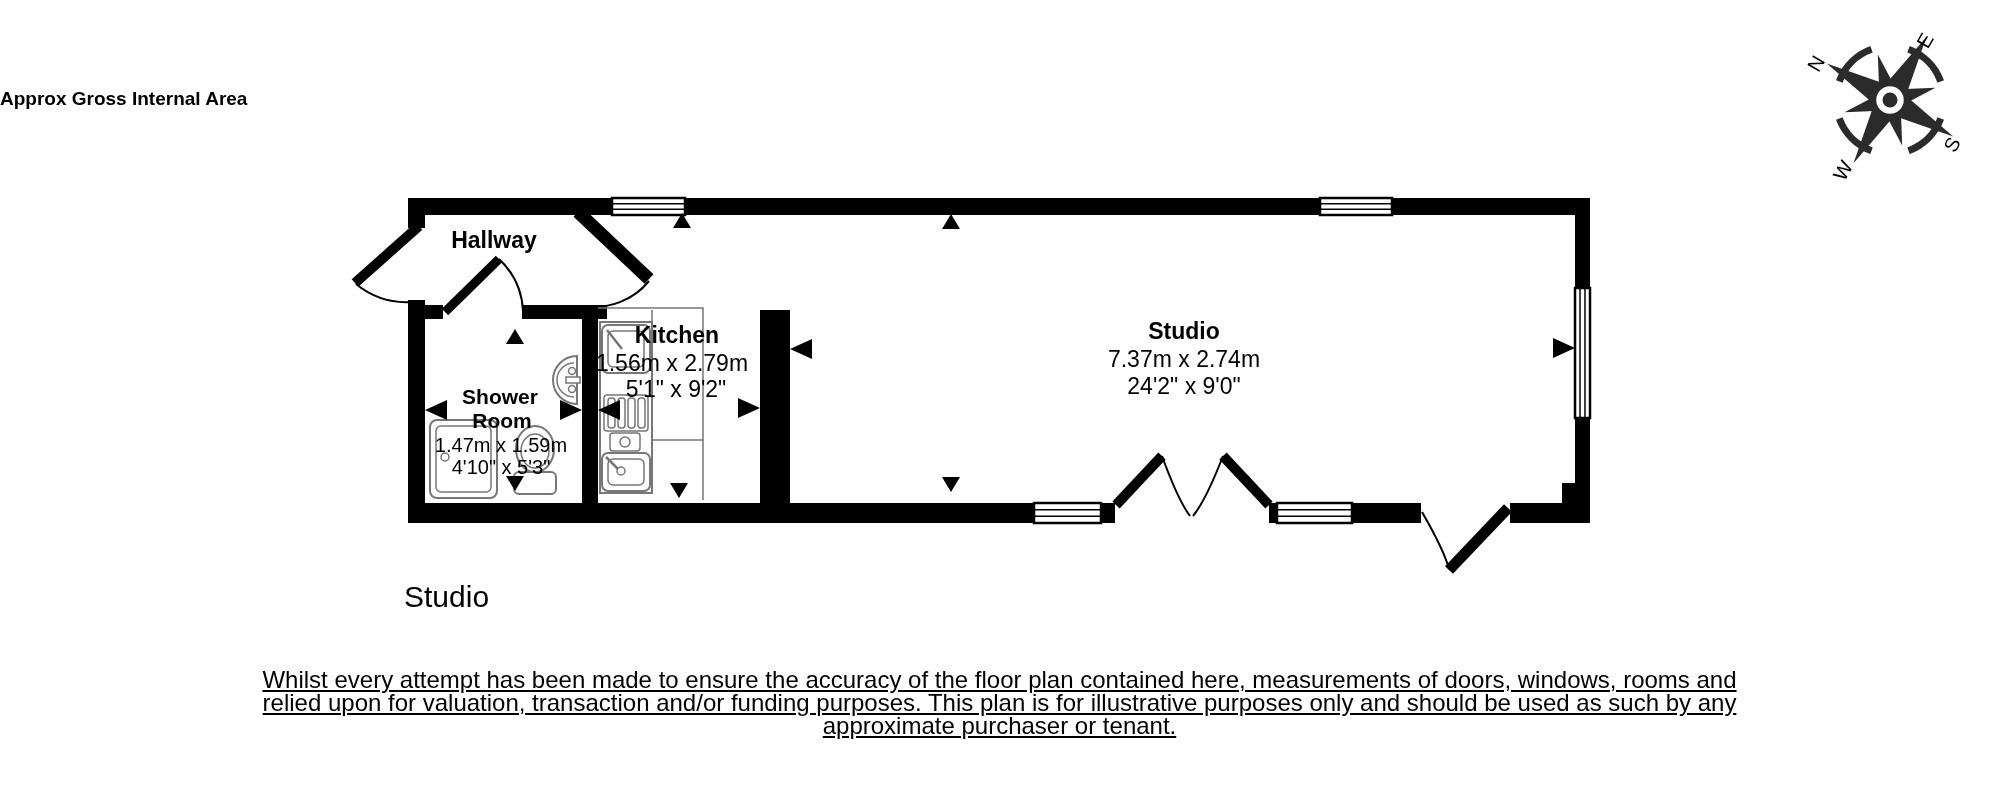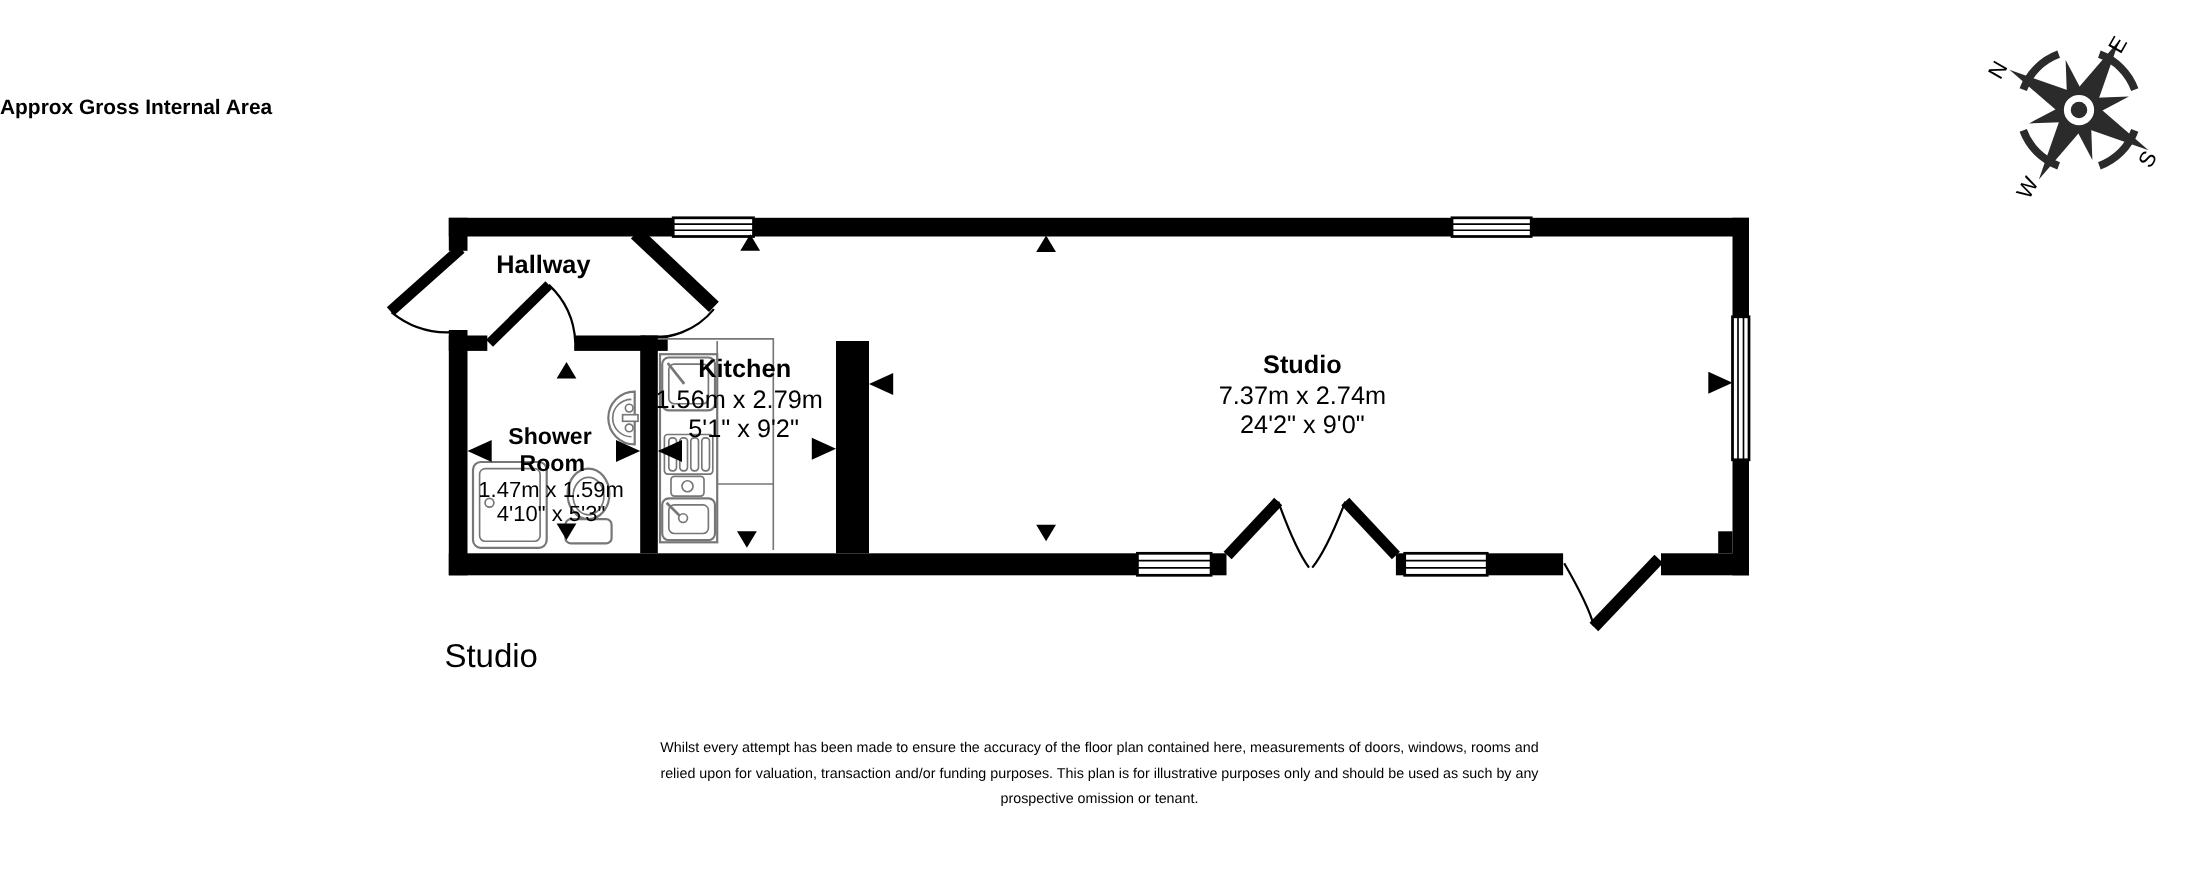--- a/index.html
+++ b/index.html
@@ -3,21 +3,21 @@
 <meta charset="utf-8">
 <style>
   html,body{margin:0;padding:0;background:#ffffff;}
   .page{position:relative;width:1999px;height:800px;background:#fff;overflow:hidden;
         font-family:"Liberation Sans",sans-serif;color:#000;}
   .title-block{position:absolute;left:0;right:0;top:62px;text-align:left;
                font-weight:700;font-size:19px;line-height:26px;margin-top:24px;}
   .plan-canvas{position:absolute;left:0;top:0;width:1999px;height:800px;}
   .plan-name{position:absolute;left:404px;top:580px;font-size:30px;}
   .disclaimer{position:absolute;left:0;right:0;top:668px;text-align:center;
-              font-size:13px;line-height:23px;}
+              font-size:24px;line-height:23px;text-decoration:underline;}
   svg text{font-family:"Liberation Sans",sans-serif;fill:#000;}
   .room-name{font-weight:700;font-size:23px;}
   .room-name-sm{font-weight:700;font-size:21px;}
   .room-dim{font-size:23px;}
   .room-dim-sm{font-size:20px;}
   .compass-letter{font-size:20px;}
 </style>
 </head>
 <body>
 
@@ -210,16 +210,16 @@
       <text class="compass-letter" text-anchor="middle" transform="translate(1958,148) rotate(-60)">S</text>
       <text class="compass-letter" text-anchor="middle" transform="translate(1849,174) rotate(-60)">W</text>
     </g>
   </svg>
 
   <div class="plan-name">Studio</div>
 
   <div class="disclaimer">
     <div>Whilst every attempt has been made to ensure the accuracy of the floor plan contained here, measurements of doors, windows, rooms and</div>
     <div>relied upon for valuation, transaction and/or funding purposes. This plan is for illustrative purposes only and should be used as such by any</div>
-    <div>prospective omission or tenant.</div>
+    <div>approximate purchaser or tenant.</div>
   </div>
 
 </div>
 
 </body></html>

